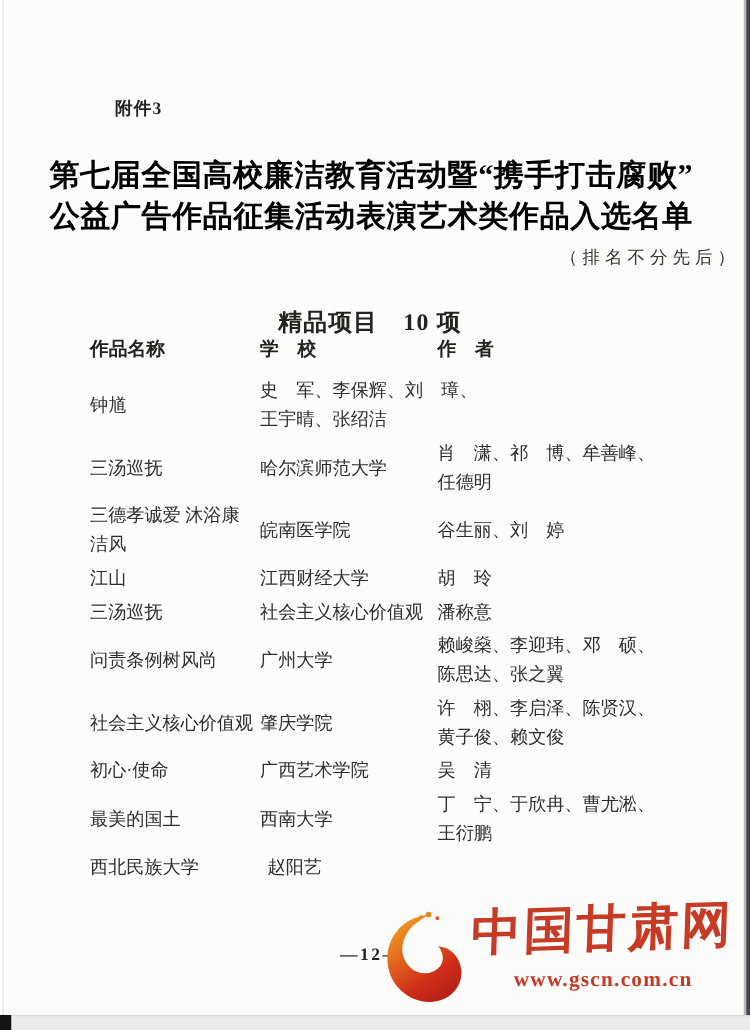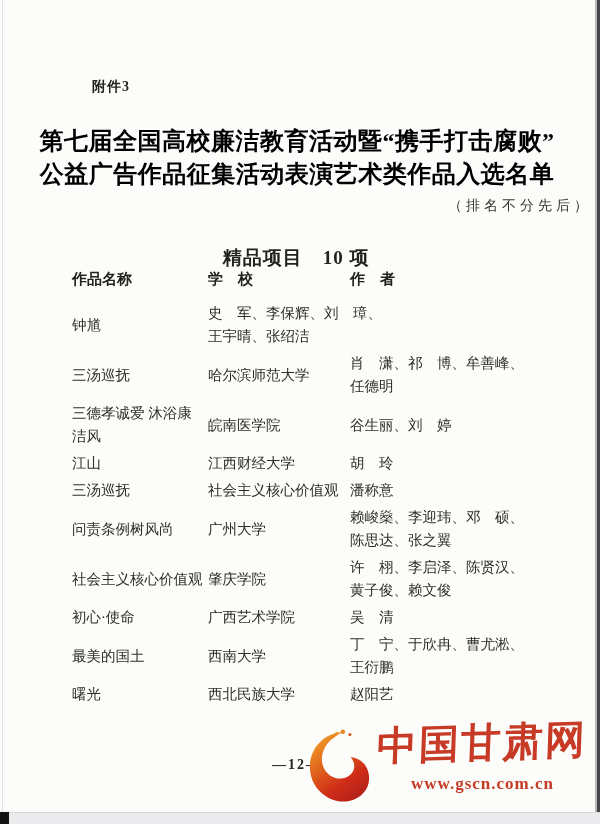--- a/index.html
+++ b/index.html
@@ -110,21 +110,20 @@
       <div class="cell c2">广西艺术学院</div>
       <div class="cell c3">吴　清</div>
     </div>
     <div class="row">
       <div class="cell c1">最美的国土</div>
       <div class="cell c2">西南大学</div>
       <div class="cell c3">丁　宁、于欣冉、曹尤淞、
 王衍鹏</div>
     </div>
     <div class="row">
-      <div class="cell c1">曙光</div>
       <div class="cell c2">西北民族大学</div>
       <div class="cell c3">赵阳艺</div>
     </div>
   </div>
 
   <div class="pagenum">—12—</div>
 
   <div class="logo">
     <svg class="swirl" viewBox="0 0 100 110" xmlns="http://www.w3.org/2000/svg">
       <defs>

